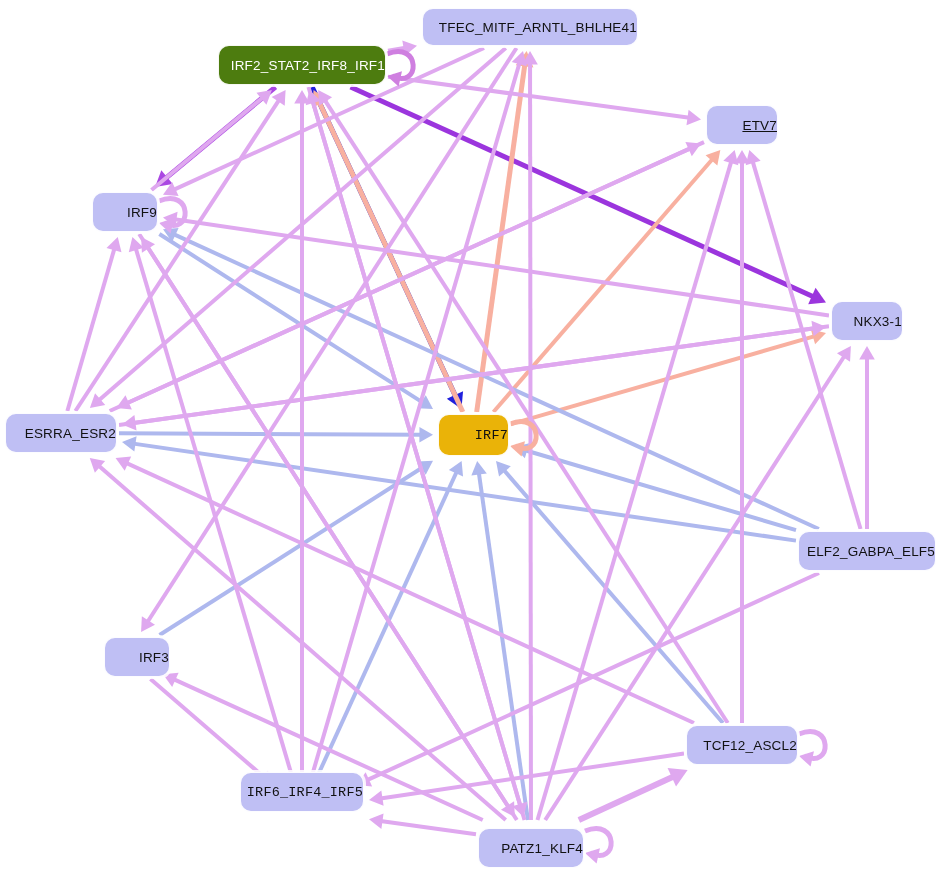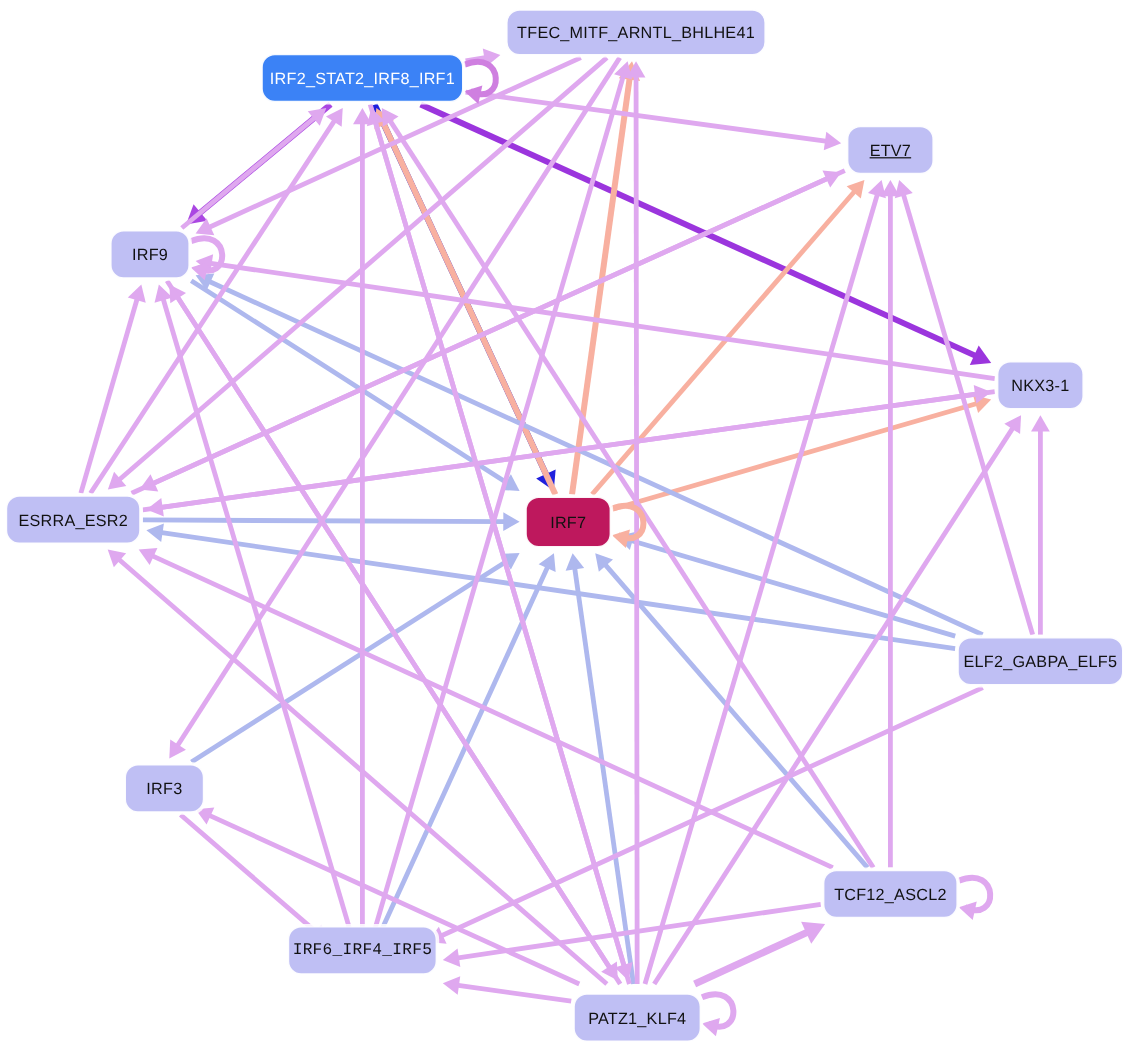--- a/index.html
+++ b/index.html
@@ -1,25 +1,25 @@
 <!DOCTYPE html>
 <html><head>
 <meta charset="utf-8">
 <style>
   html,body{margin:0;padding:0;background:#ffffff;}
   body{font-family:"Liberation Sans","DejaVu Sans",sans-serif;}
   #canvas{position:relative;width:945px;height:874px;background:#ffffff;overflow:hidden;}
   #edges{position:absolute;left:0;top:0;width:945px;height:874px;}
-  .node{position:absolute;box-sizing:border-box;display:flex;align-items:center;justify-content:center;
+  .node{position:absolute;box-sizing:border-box;display:flex;align-items:center;justify-content:flex-end;
         border-radius:11px;border:1.5px solid rgba(255,255,255,0.95);
         box-shadow:0 0 0 2px rgba(255,255,255,0.85);
         font-size:13.5px;letter-spacing:.2px;white-space:nowrap;}
   .node.lav{background:#bfbff4;color:#111111;}
-  .node.hub{background:#3b82f6;color:#ffffff;}
-  .node.tgt{background:#be185d;color:#111111;}
+  .node.hub{background:#4d7c0f;color:#ffffff;}
+  .node.tgt{background:#eab308;color:#111111;font-family:Liberation Mono, monospace;}
 </style>
 </head>
 <body>
 
 <div id="canvas">
   <svg id="edges" viewBox="0 0 945 874" xmlns="http://www.w3.org/2000/svg">
       <g>
         <line x1="312.1972972972973" y1="87" x2="455.90810183467835" y2="397.04663369580754" stroke="#2020dd" stroke-width="5" stroke-linecap="butt"></line>
         <polygon points="461.44864864864866,409 446.81023467983937,398.70100313245166 463.0504818787043,391.1734290929778" fill="#2020dd"></polygon>
       </g>

